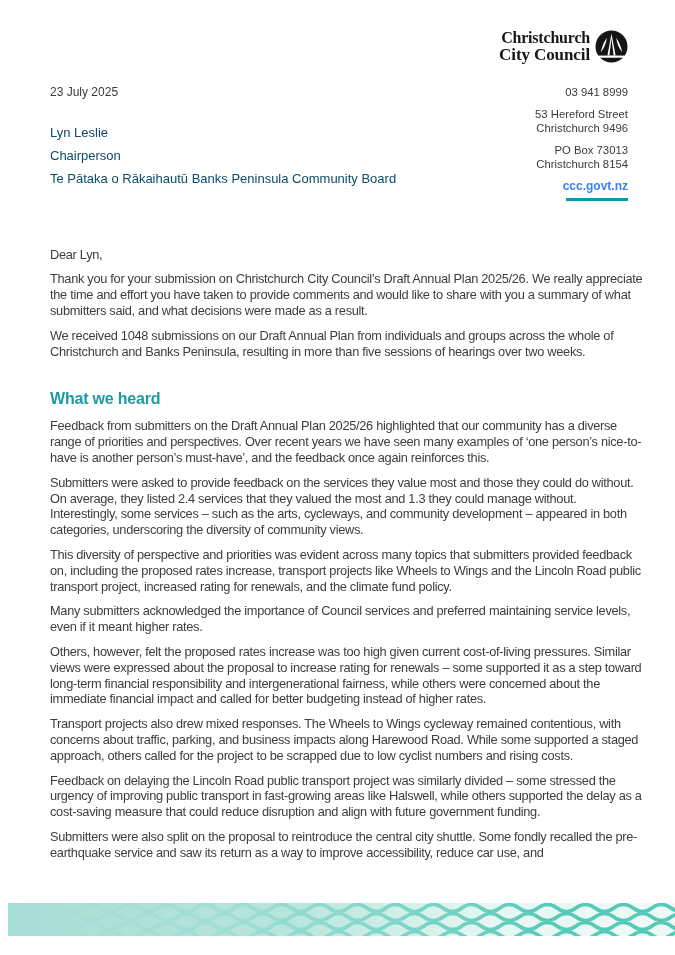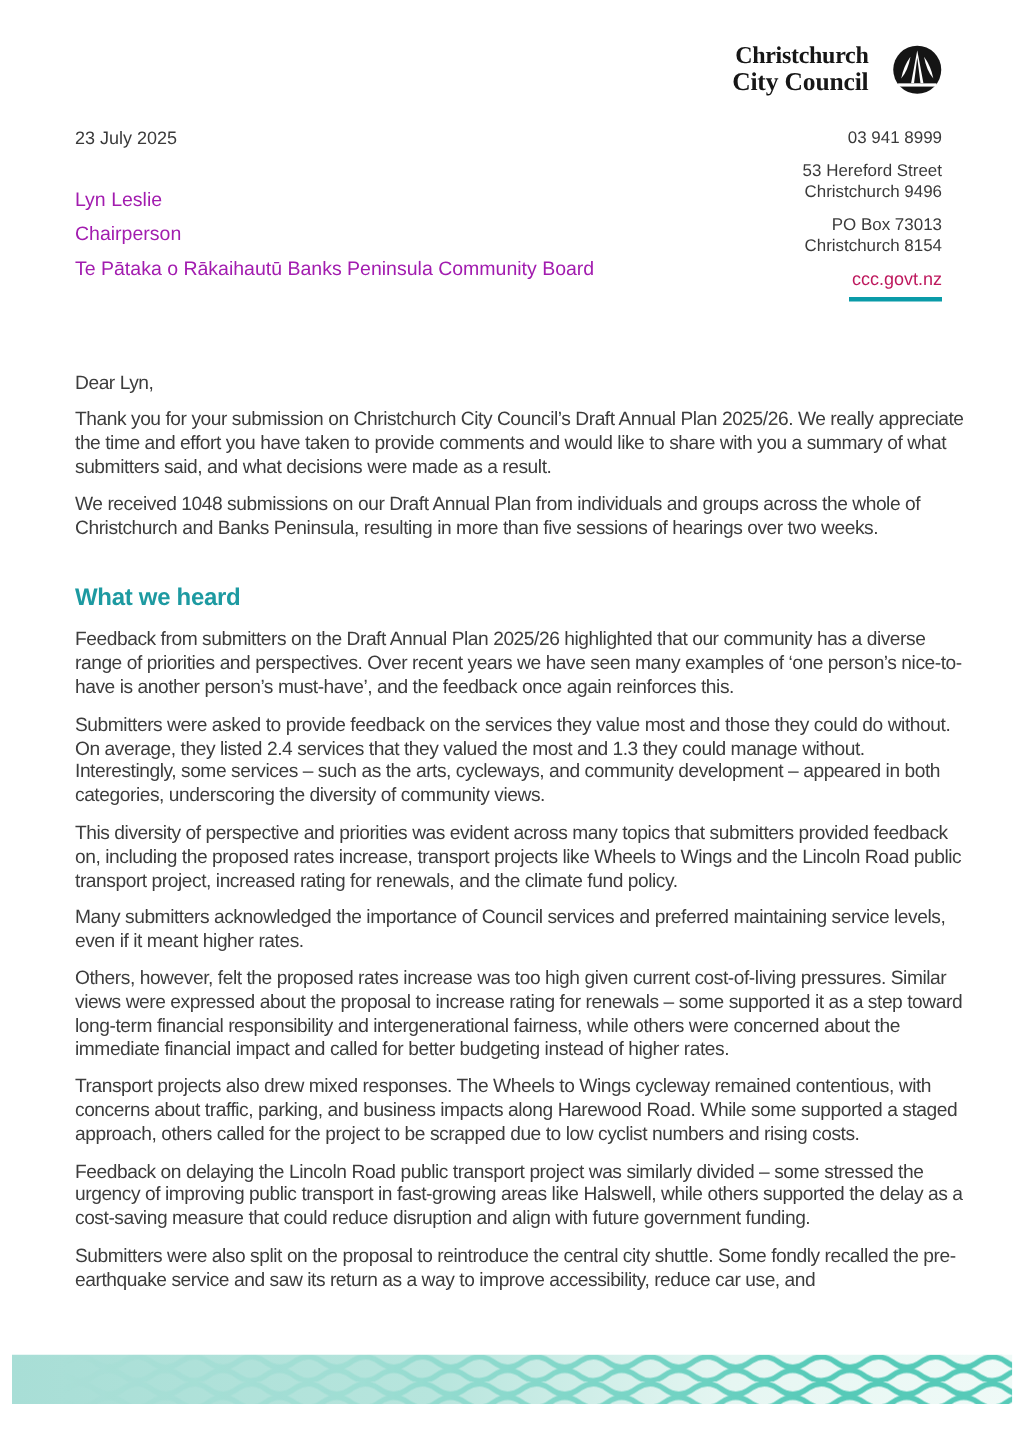--- a/index.html
+++ b/index.html
@@ -18,33 +18,33 @@
   .page{position:relative;width:675px;height:955px;background:#fff;}
 
   
   .header-row{
     display:flex;justify-content:space-between;align-items:flex-start;
     padding:30px 47px 0 50px;
   }
   .left-col{padding-top:55px;}
   .date{font-size:12px;color:#3a3a3a;}
   .recipient{margin-top:27px;}
-  .recipient div{font-size:13px;line-height:14px;margin-bottom:9px;color:#a21caf;}
+  .recipient div{font-size:13px;line-height:14px;margin-bottom:9px;color:#0c4a6e;}
 
   .right-col{display:flex;flex-direction:column;align-items:flex-end;}
-  .logo{display:flex;align-items:center;gap:16px;}
+  .logo{display:flex;align-items:center;gap:5px;}
   .logo-text{text-align:right;font-family:"Liberation Serif","DejaVu Serif",serif;color:#161616;line-height:1.02;}
   .logo-text .l1{font-size:16px;font-weight:bold;letter-spacing:-0.2px;}
   .logo-text .l2{font-size:17px;font-weight:bold;letter-spacing:-0.1px;font-family:Liberation Serif, serif;}
   .logo-icon{width:33px;height:33px;flex:0 0 auto;}
 
   .contact{margin-top:21px;text-align:right;}
   .contact-group{margin-bottom:8px;}
   .contact-group div{font-size:11.3px;line-height:14px;color:#3a3a3a;}
-  .website{font-size:12px;font-weight:normal;color:#be185d;margin-top:4px;cursor:pointer;}
+  .website{font-size:12px;font-weight:bold;color:#3b82f6;margin-top:4px;cursor:pointer;}
   .website-underline{width:62px;height:3px;background:var(--underline-teal);margin:5px 0 0 auto;}
 
   
   .letter{
     padding:0 32px 0 50px;
     margin-top:46px;
   }
   .letter p{
     font-size:12.8px;line-height:15.8px;letter-spacing:-0.3px;
     margin-bottom:9px;color:var(--body-text);

